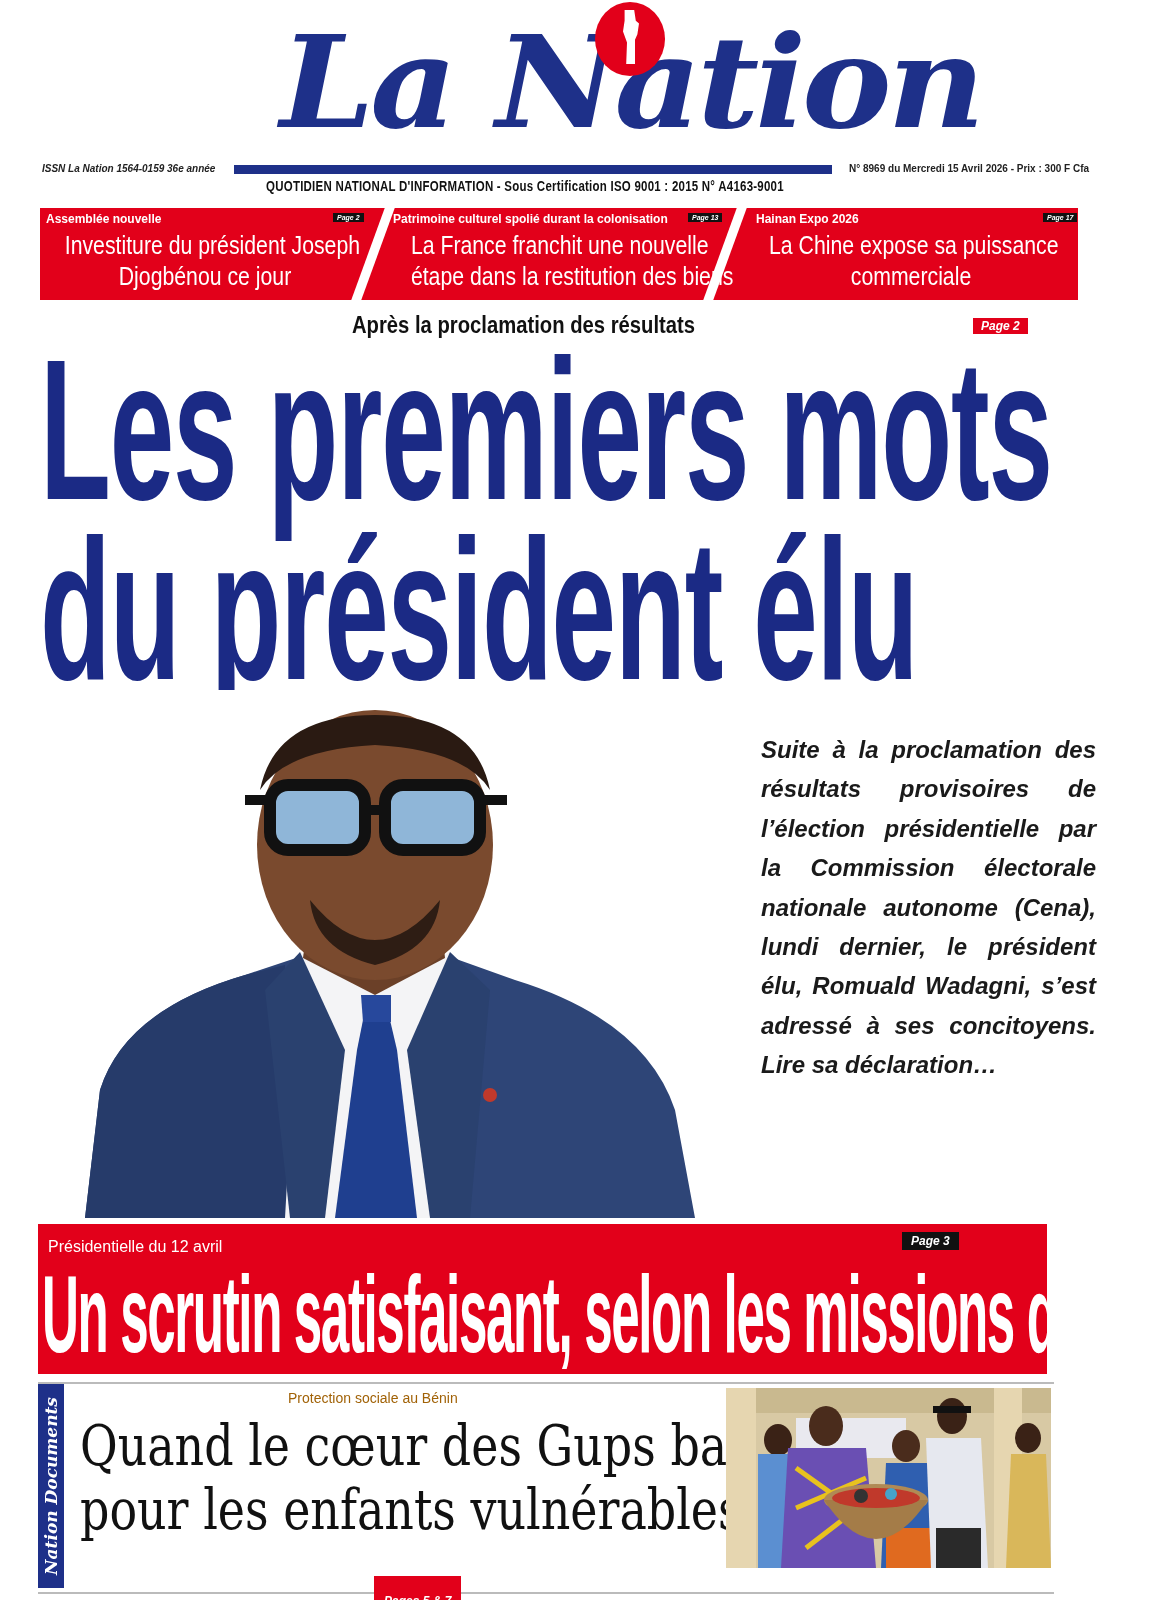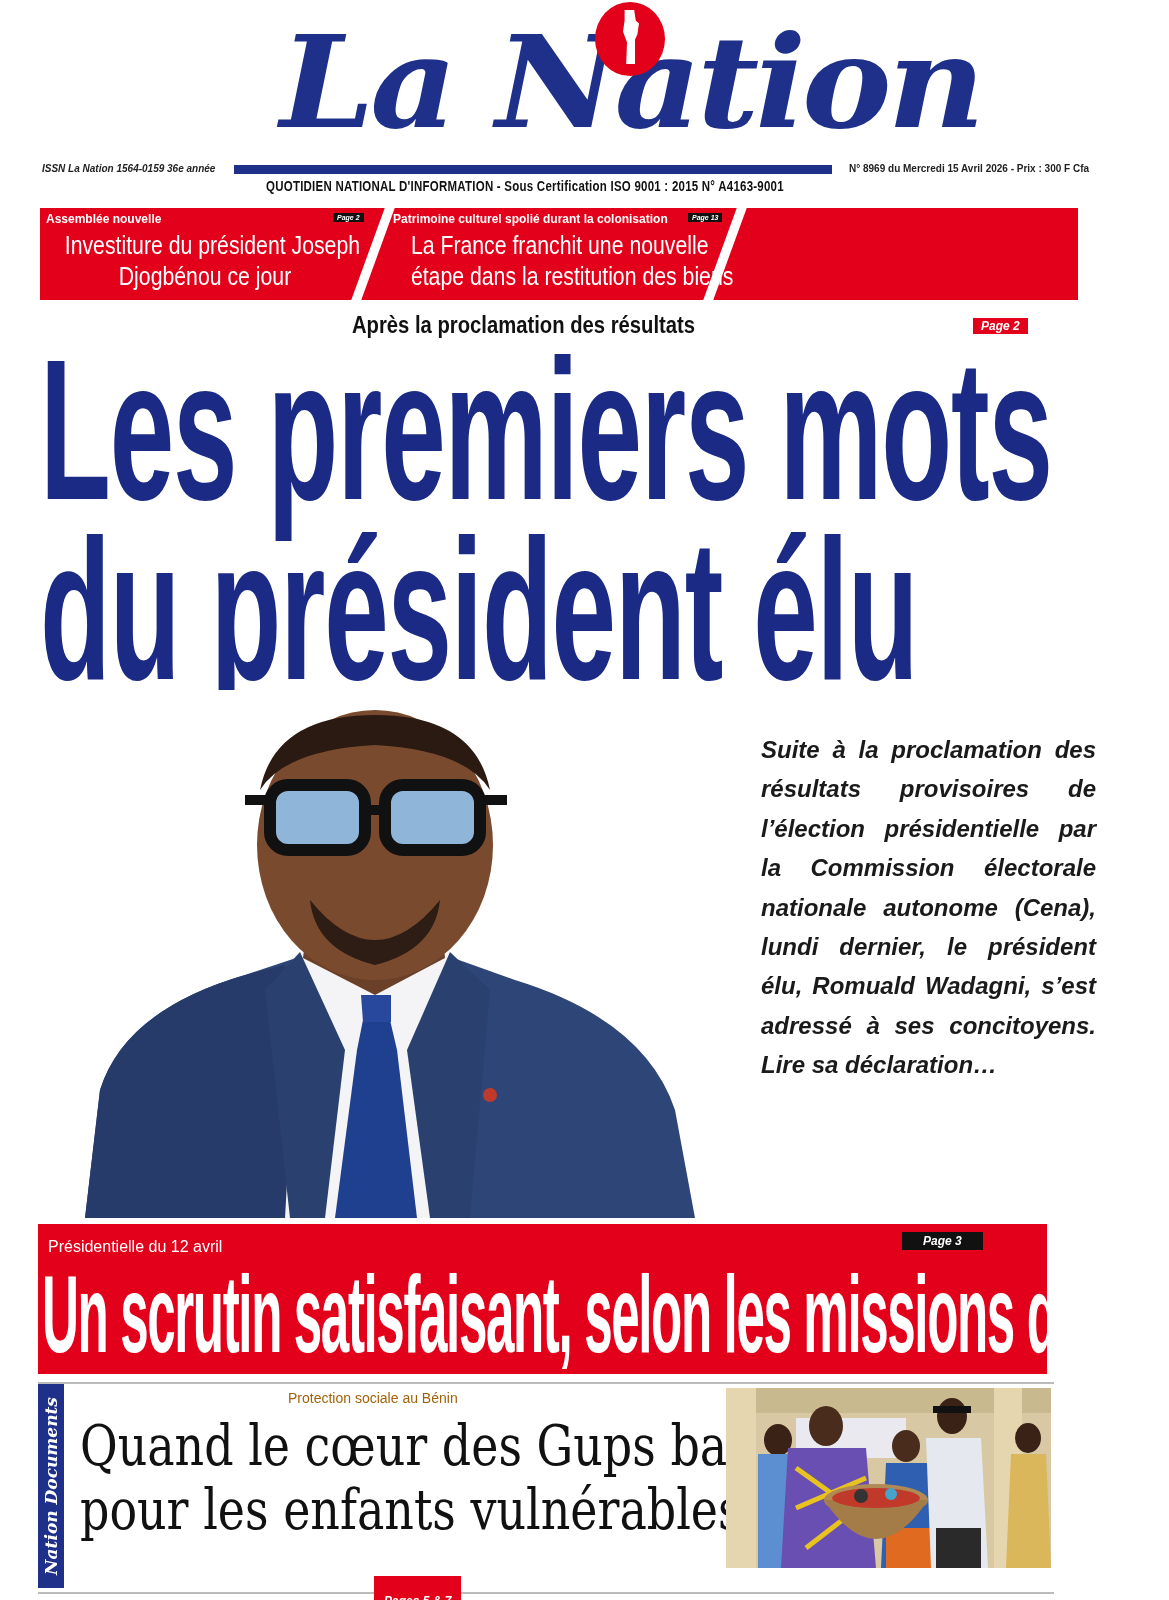--- a/index.html
+++ b/index.html
@@ -29,21 +29,21 @@
   .lead-kicker { left:352px; top:312px; font-size:23px; font-weight:bold; color:#111; white-space:nowrap; transform:scaleX(0.88); transform-origin:left top; }
   .lead-page { left:973px; top:318px; background:#e2001a; color:#fff; font-size:12px; font-weight:bold; font-style:italic; padding:1px 8px; }
   .lead-title { left:40px; top:340px; width:1180px; color:#1b2a85; font-weight:bold; font-size:200px; line-height:180px; letter-spacing:-2px; transform:scaleX(0.58); transform-origin:left top; white-space:nowrap; }
 
   .photo { left:45px; top:690px; width:660px; height:528px; overflow:hidden; }
   .lead-text { left:722px; top:730px; width:335px; font-size:24px; line-height:39.4px; font-weight:bold; font-style:italic; color:#1a1a1a; text-align:justify; text-align-last:left;margin-left:39px; }
 
   
   .red-box { left:38px; top:1224px; width:1009px; height:150px; background:#e2001a; }
   .red-kicker { position:absolute; left:10px; top:14px; color:#fff; font-size:16px; font-weight:normal; white-space:nowrap; }
-  .red-page { position:absolute; left:864px; top:8px; background:#111; color:#fff; font-size:12px; font-weight:bold; font-style:italic; padding:2px 21px; }
+  .red-page { position:absolute; left:864px; top:8px; background:#111; color:#fff; font-size:12px; font-weight:bold; font-style:italic; padding:2px 9px; }
   .red-title { position:absolute; left:4px; top:34px; color:#fff; font-weight:bold; font-size:110px; line-height:112px; letter-spacing:-3px; white-space:nowrap; transform:scaleX(0.465); transform-origin:left top; }
 
   
   .bottom-box { left:38px; top:1382px; width:1016px; height:208px; border-top:2px solid #bbb; border-bottom:2px solid #bbb; }
   .nd-strip { position:absolute; left:0; top:0; width:26px; height:204px; background:#1e3089; }
   .nd-text { position:absolute; left:13px; top:102px; transform:translate(-50%,-50%) rotate(-90deg); color:#fff; font-family:"DejaVu Serif", serif; font-size:17px; font-weight:bold; font-style:italic; white-space:nowrap; }
   .bot-kicker { position:absolute; left:250px; top:6px; font-size:14px; color:#a16207; white-space:nowrap; }
   .bot-title { position:absolute; left:42px; top:30px; font-family:"DejaVu Serif", serif; font-size:56px; line-height:64px; color:#111; white-space:nowrap; transform:scaleX(0.82); transform-origin:left top; }
   .bot-page { position:absolute; left:336px; top:192px; background:#e2001a; color:#fff; font-size:12px; font-weight:bold; font-style:italic; padding:18px 10px; }
   .bot-photo { position:absolute; left:688px; top:4px; width:325px; height:180px; overflow:hidden; background:#d9c7a0; }
@@ -73,20 +73,28 @@
   <div class="slash" style="left:328px;"></div>
   <div class="teaser" style="left:345px;width:345px;">
     <span class="kicker" style="left:8px;">Patrimoine culturel spolié durant la colonisation</span>
     <span class="pg" style="left:303px;">Page 13</span>
     <div class="head">
       <div>La France franchit une nouvelle</div>
       <div>étape dans la restitution des biens</div>
     </div>
   </div>
   <div class="slash" style="left:680px;"></div>
+  <div class="teaser" style="left:698px;width:340px;">
+    <span class="kicker" style="left:18px;">Hainan Expo 2026</span>
+    <span class="pg" style="left:305px;">Page 17</span>
+    <div class="head" style="left:6px;">
+      <div>La Chine expose sa puissance</div>
+      <div>commerciale</div>
+    </div>
+  </div>
 </div>
 
 <div class="abs lead-kicker">Après la proclamation des résultats</div>
 <div class="abs lead-page">Page 2</div>
 <div class="abs lead-title">
   <div>Les premiers mots</div>
   <div>du président élu</div>
 </div>
 
 <div class="abs photo">

